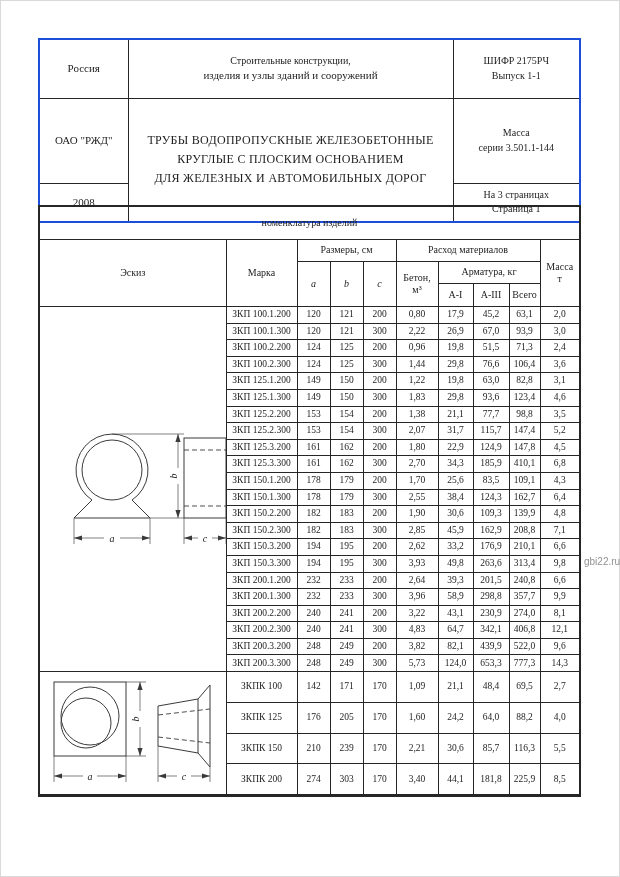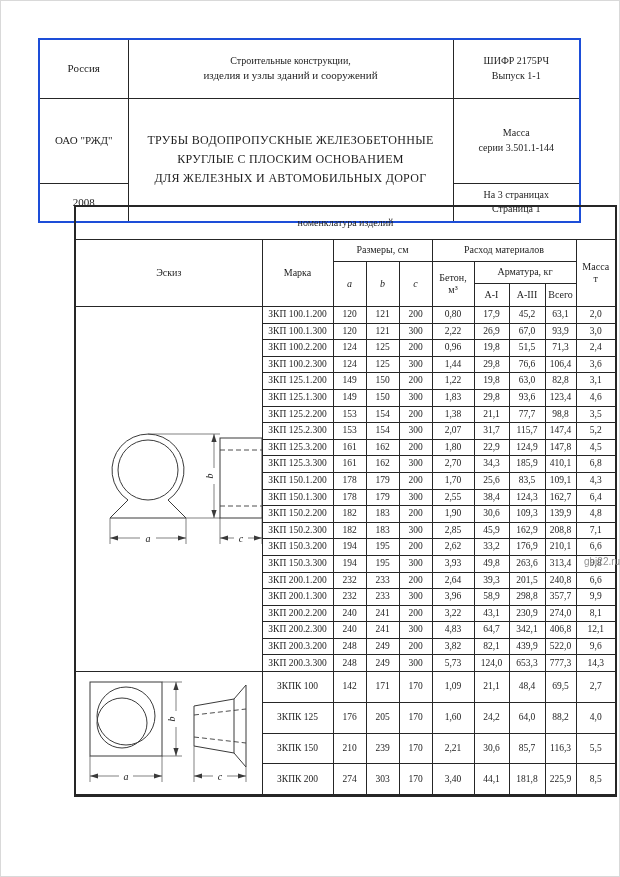--- a/index.html
+++ b/index.html
@@ -10,21 +10,21 @@
   }
   table{border-collapse:collapse;table-layout:fixed;}
   td,th{border:1px solid #262626;text-align:center;vertical-align:middle;
         font-weight:normal;padding:0;color:#1d1d1d;overflow:hidden;}
   
   .hdr{position:absolute;left:38px;top:22px;width:541px;height:183px;border:2px solid #1d4ed8;margin-top:16px;}
   .hdr td{font-size:11px;line-height:1.35;}
   .doc-title div{font-size:12px;letter-spacing:.3px;line-height:1.6;}
   .small-cell div{font-size:10px;line-height:1.45;}
   
-  .main{position:absolute;left:38px;top:205px;width:541px;height:480px;border:2px solid #262626;margin-left:36px;}
+  .main{position:absolute;left:38px;top:205px;width:541px;height:480px;border:2px solid #262626;}
   .main th{font-size:10px;line-height:1.25;}
   .band{font-size:10.5px;height:32px;}
   .dim-h{font-style:italic;font-size:10.5px;}
   .num-cell,.mark-cell{font-size:9.5px;line-height:1;}
   .zkp-row{height:16.6px;}
   .zkpk-row{height:30.8px;}
   .sketch-cell{vertical-align:middle;text-align:center;}
   .empty-row td{height:auto;}
   
   .sk{display:block;margin:0 auto;}

